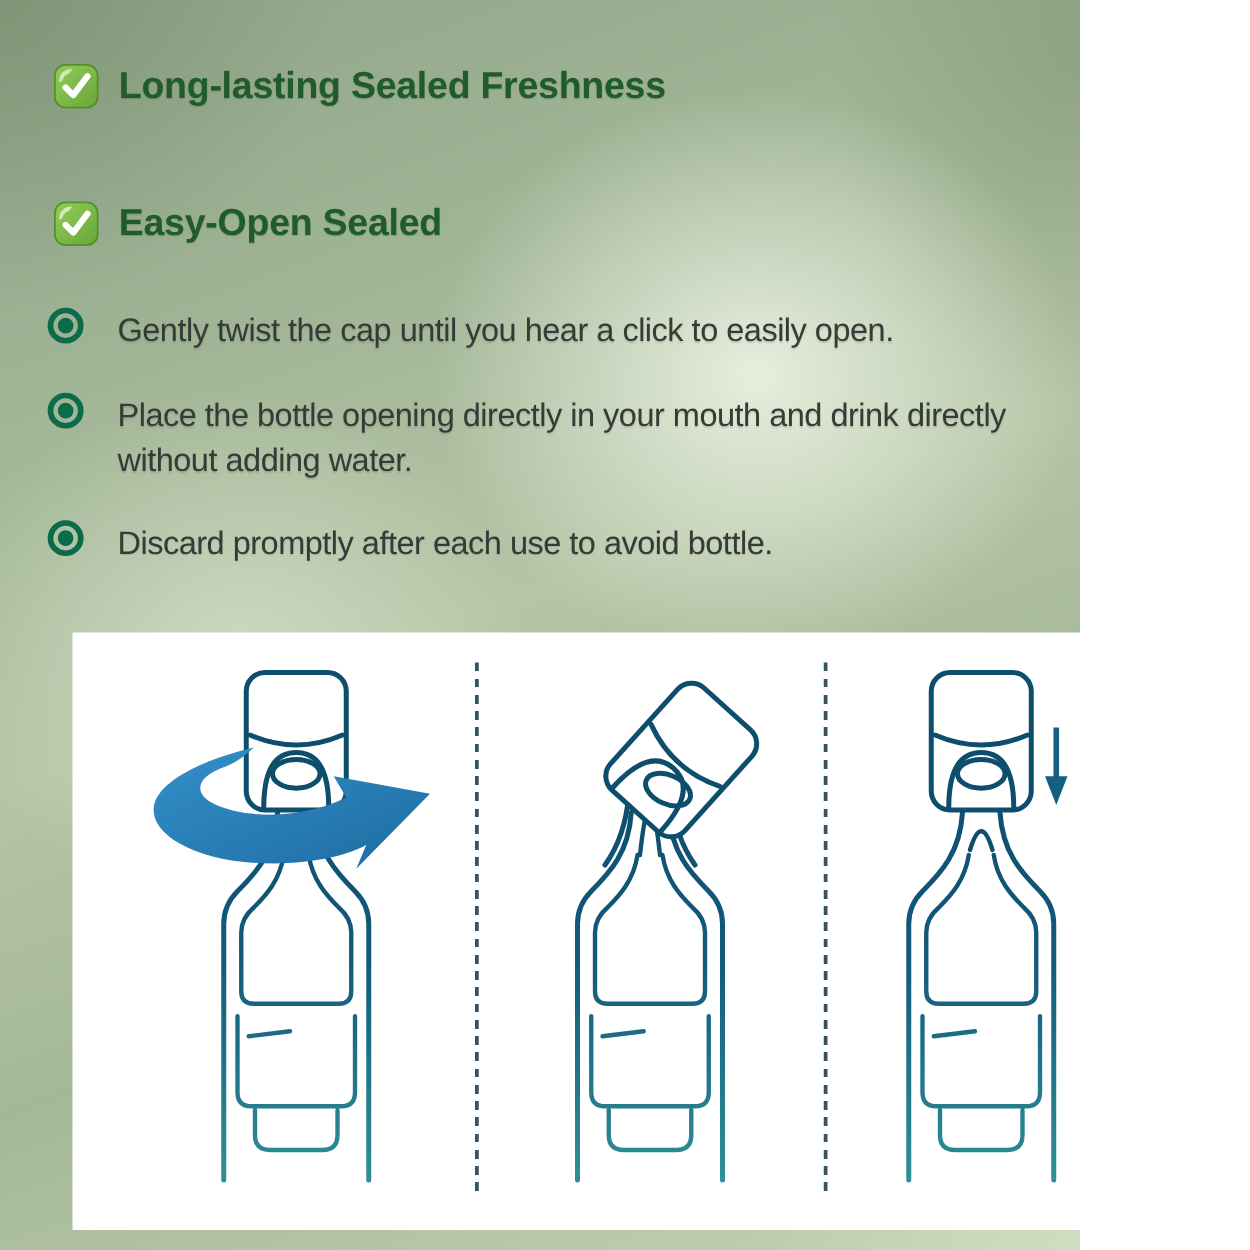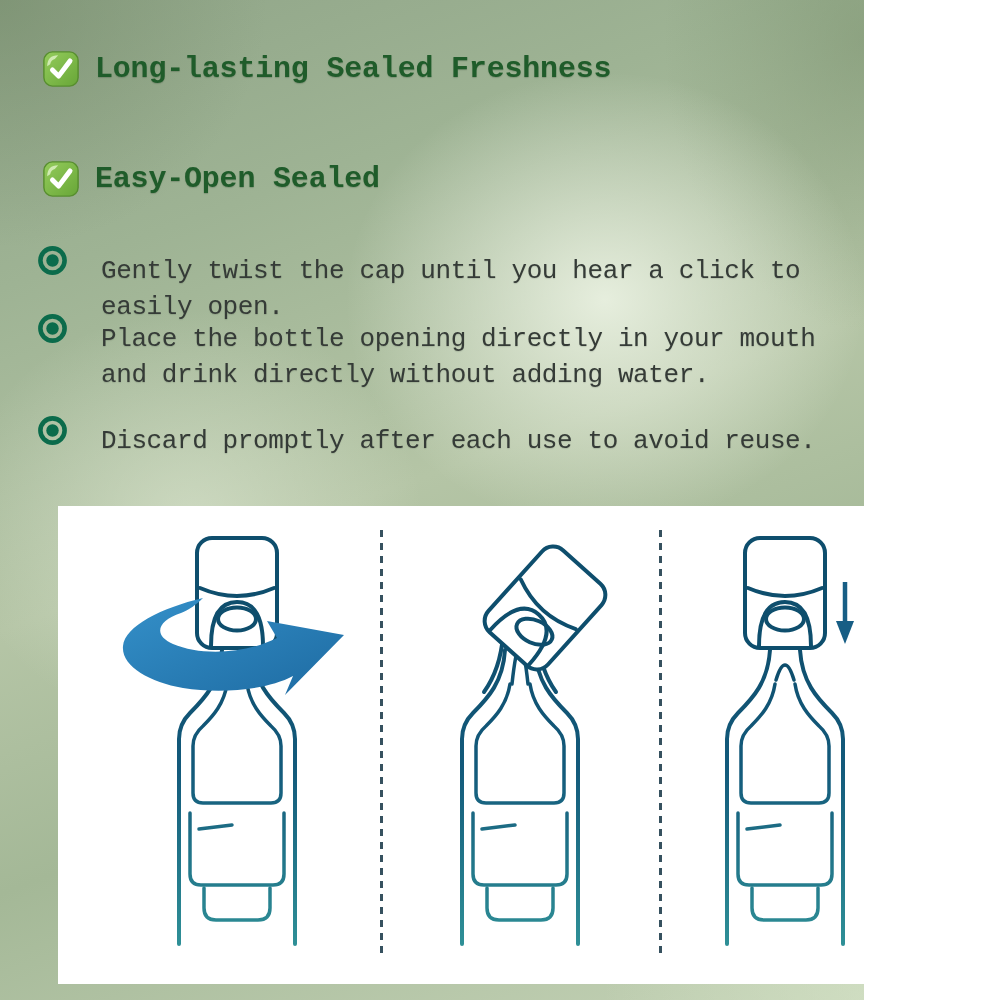--- a/index.html
+++ b/index.html
@@ -9,36 +9,35 @@
   }
   .page{
     position:relative;width:864px;height:1000px;
     background:
       radial-gradient(50% 38% at 70% 30%, rgba(240,246,232,0.85) 0%, rgba(240,246,232,0) 60%),
       radial-gradient(45% 35% at 22% 52%, rgba(226,235,215,0.55) 0%, rgba(226,235,215,0) 60%),
       radial-gradient(55% 45% at 100% 100%, rgba(214,228,200,0.6) 0%, rgba(214,228,200,0) 55%),
       radial-gradient(50% 40% at 0% 0%, rgba(108,130,97,0.45) 0%, rgba(108,130,97,0) 62%),
       radial-gradient(40% 50% at 100% 4%, rgba(112,136,99,0.42) 0%, rgba(112,136,99,0) 58%),
       linear-gradient(160deg,#90a588 0%,#9eb394 22%,#b5c5a6 48%,#a4b897 68%,#c4d2b6 100%);
-    font-family: Liberation Mono, monospace;
   }
   .feature-row{
     position:absolute;left:42px;display:flex;align-items:center;gap:15px;height:42px;
   }
   .feature-row .label{
     color:#1f5c2a;font-size:30px;font-weight:bold;letter-spacing:-0.2px;
     text-shadow:0 1px 1px rgba(30,50,30,0.22);white-space:nowrap;
   }
   .check-icon{width:38px;height:38px;flex:0 0 auto;}
   .instruction-row{
     position:absolute;left:36px;display:flex;align-items:flex-start;gap:21px;
   }
   .instruction-row .target-icon{width:33px;height:33px;flex:0 0 auto;margin-top:2px;}
   .instruction-row p{
-    margin:11px;color:#353b37;font-size:26px;line-height:36px;letter-spacing:-0.4px;
+    margin:4px;color:#353b37;font-size:26px;line-height:36px;letter-spacing:-0.4px;
     text-shadow:0 1px 1px rgba(40,55,40,0.15);
   }
   #instr-0 p{max-width:840px;}
   #instr-1 p{max-width:735px;}
   #instr-2 p{max-width:840px;}
   .panel{
     position:absolute;left:58px;top:506px;width:909px;height:478px;background:#ffffff;
   }
   .panel .figure{position:absolute;top:26px;width:250px;height:420px;}
   #figure-twist{left:54px;}
@@ -119,21 +118,21 @@
       <circle cx="18" cy="18" r="13.2" fill="none" stroke="#0b6b4b" stroke-width="5"></circle>
       <circle cx="18" cy="18" r="6.8" fill="#0b6b4b"></circle>
     </svg>
     <p>Place the bottle opening directly in your mouth and drink directly without adding water.</p>
   </div>
   <div class="instruction-row" id="instr-2" style="top:412px">
     <svg class="target-icon" viewBox="0 0 36 36">
       <circle cx="18" cy="18" r="13.2" fill="none" stroke="#0b6b4b" stroke-width="5"></circle>
       <circle cx="18" cy="18" r="6.8" fill="#0b6b4b"></circle>
     </svg>
-    <p>Discard promptly after each use to avoid reuse.</p>
+    <p>Discard promptly after each use to avoid bottle.</p>
   </div>
 
   <div class="panel">
 
     <svg class="figure" id="figure-twist" viewBox="-15 0 250 420">
       <use href="#bottleBody"></use>
       <use href="#capNeck"></use>
       <path fill="url(#arrowGrad)" stroke="none" d="M 76 66 C 34 76 -2 94 -4 114 C -6 134 22 150 56 156 C 94 162 140 158 166 144
            L 158 163 L 217 103 L 140 89 L 150 106
            C 118 122 74 124 46 112 C 26 103 30 89 54 81 C 62 78 70 72 76 66 Z"></path>

